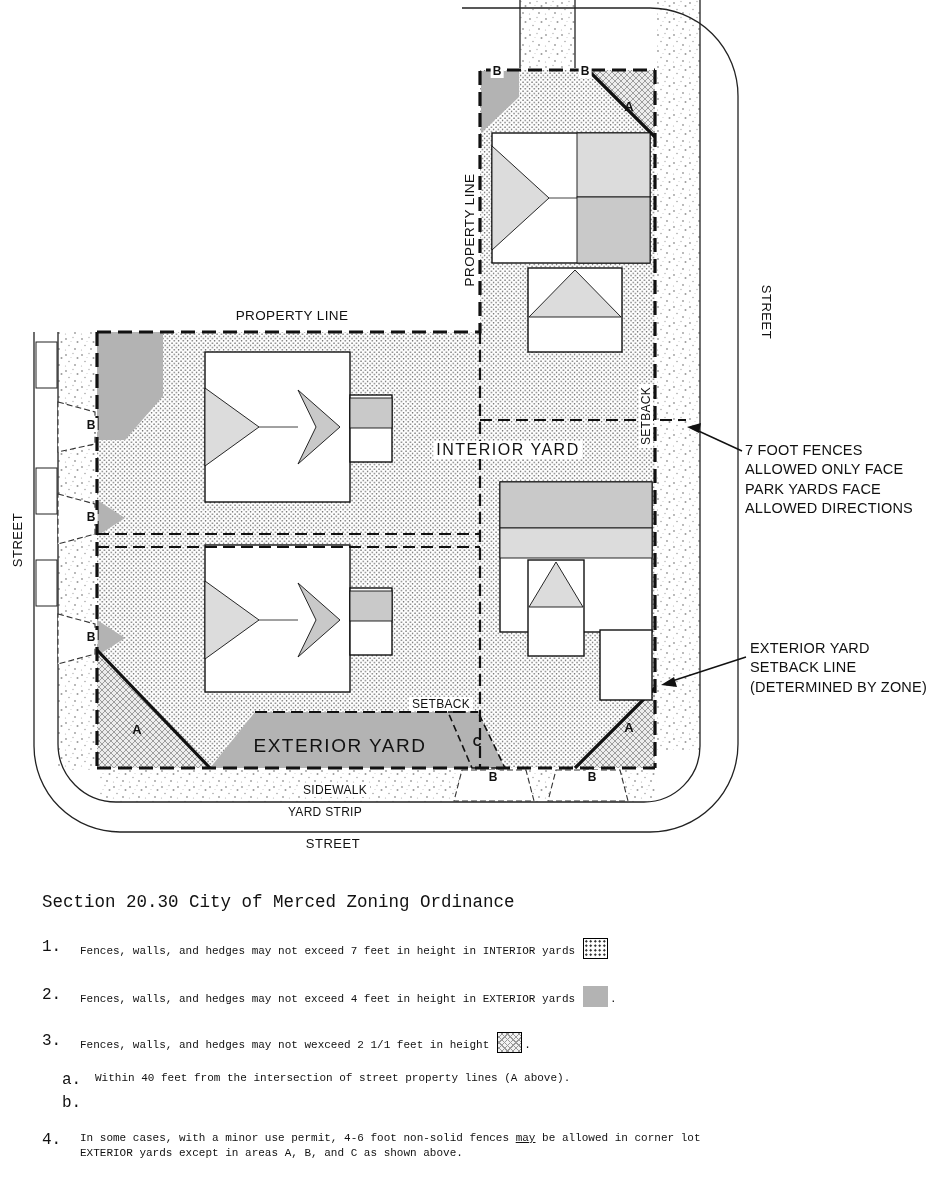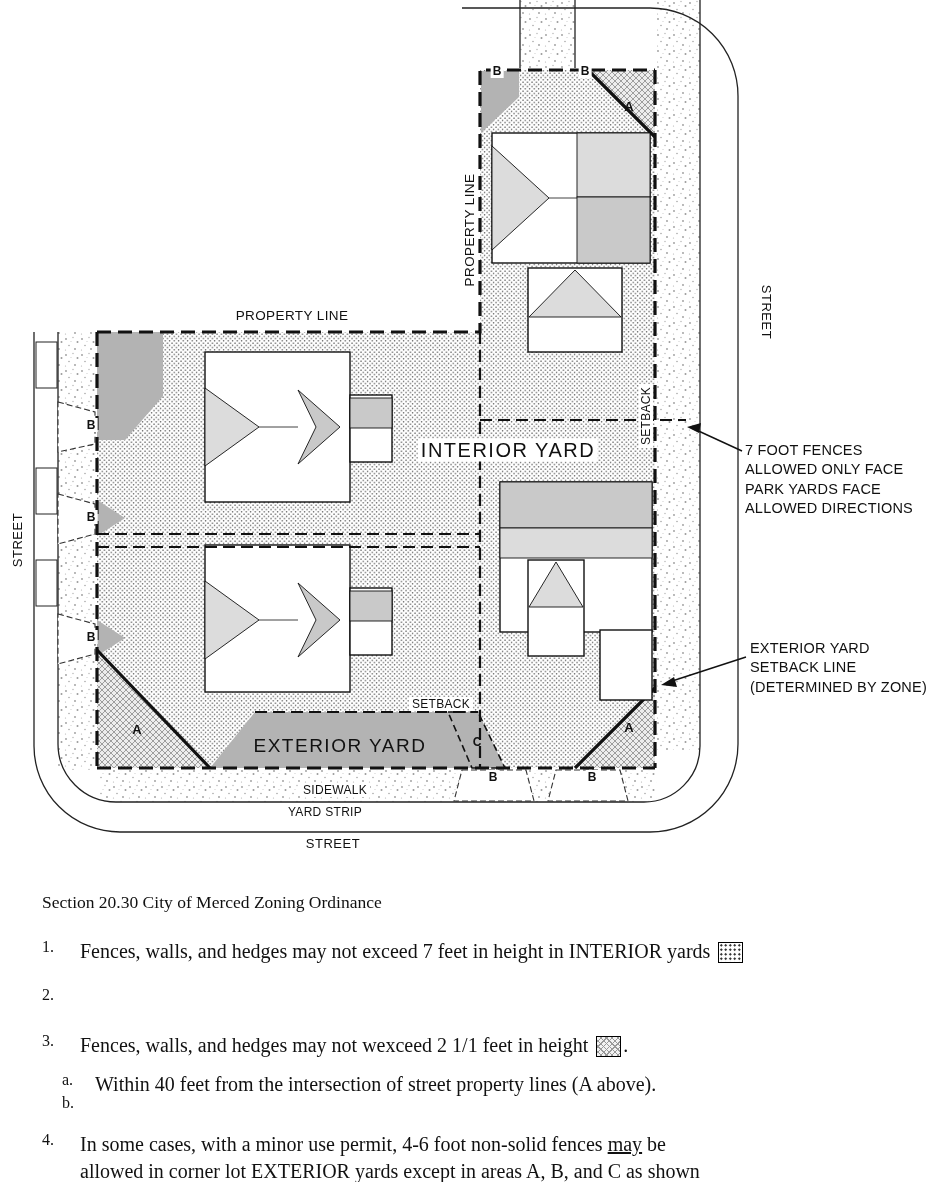--- a/index.html
+++ b/index.html
@@ -3,30 +3,30 @@
 <meta charset="utf-8">
 <style>
   *{box-sizing:border-box}
   html,body{margin:0;padding:0;background:#fff}
   .stage{position:relative;width:942px;height:1182px;background:#fff;overflow:hidden;font-family:"Liberation Sans",sans-serif}
   svg.diag{position:absolute;left:0;top:0}
   .lbl{position:absolute;transform:translate(-50%,-50%);font-family:"Liberation Sans",sans-serif;color:#111;white-space:nowrap;font-size:13px;letter-spacing:.5px}
   .rot90{transform:translate(-50%,-50%) rotate(90deg)}
   .rot270{transform:translate(-50%,-50%) rotate(-90deg)}
   .bgmask{background:#fff;padding:0 3px}
-  .big{font-size:20px;letter-spacing:1.5px}
+  .big{font-size:16px;letter-spacing:1.5px}
   .med{font-size:13.5px;letter-spacing:.4px}
   .small{font-size:12px;letter-spacing:.3px}
   .ab{font-weight:bold;font-size:12px;letter-spacing:0}
   .ab.bgmask{padding:0 2px}
   .anno{position:absolute;font-family:"Liberation Sans",sans-serif;font-size:14.5px;line-height:1.34;color:#111;letter-spacing:.2px;white-space:nowrap}
-  .ord{font-family:Liberation Serif, serif;color:#111}
+  .ord{font-family:Liberation Mono, monospace;color:#111}
   .ord-title{position:absolute;left:42px;top:892px;font-size:17.5px}
   .ord-num{position:absolute;font-size:16px}
-  .ord-body{position:absolute;font-size:20px;line-height:1.35}
+  .ord-body{position:absolute;font-size:11px;line-height:1.35}
   .swatch{display:inline-block;width:25px;height:21px;vertical-align:-5px;margin:0 2px 0 8px}
   .sw-stipple{border:1.5px solid #000;background-color:#fff;background-image:radial-gradient(circle,#222 .9px,transparent 1px);background-size:4.5px 4.5px}
   .sw-gray{background:#b3b3b3}
   .sw-hatch{border:1.5px solid #000;background-color:#f2f2f2;background-image:repeating-linear-gradient(45deg,transparent 0 3px,#999 3px 4px),repeating-linear-gradient(135deg,transparent 0 3px,#999 3px 4px)}
   .ul{text-decoration:underline}
 </style>
 </head>
 <body>
 
 <div class="stage">
@@ -207,20 +207,23 @@
   </div>
 
   <div class="ord ord-title">Section 20.30 City of Merced Zoning Ordinance</div>
 
   <div class="ord ord-num" style="left:42px;top:938px">1.</div>
   <div class="ord ord-body" style="left:80px;top:938px;width:700px">
     <span>Fences, walls, and hedges may not exceed 7 feet in height in INTERIOR yards</span><span class="swatch sw-stipple"></span><span></span>
   </div>
 
   <div class="ord ord-num" style="left:42px;top:986px">2.</div>
+  <div class="ord ord-body" style="left:80px;top:986px;width:700px">
+    <span>Fences, walls, and hedges may not exceed 4 feet in height in EXTERIOR yards</span><span class="swatch sw-gray"></span><span>.</span>
+  </div>
 
   <div class="ord ord-num" style="left:42px;top:1032px">3.</div>
   <div class="ord ord-body" style="left:80px;top:1032px;width:700px">
     <span>Fences, walls, and hedges may not wexceed 2 1/1 feet in height</span><span class="swatch sw-hatch"></span><span>.</span>
   </div>
 
   <div class="ord ord-num" style="left:62px;top:1071px">a.</div>
   <div class="ord ord-body" style="left:95px;top:1071px;width:700px">Within 40 feet from the intersection of street property lines (A above).</div>
 
   <div class="ord ord-num" style="left:62px;top:1094px">b.</div>

